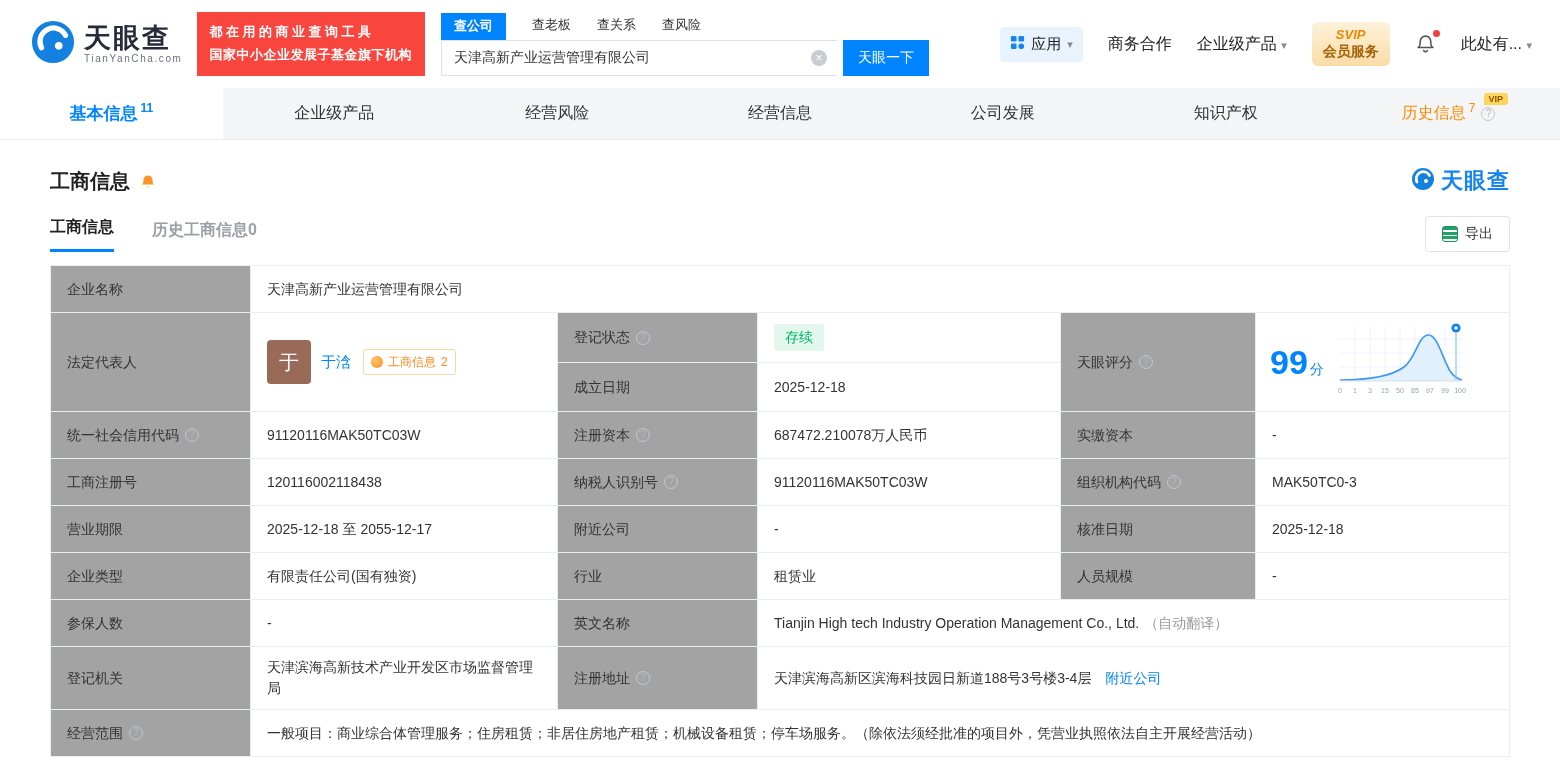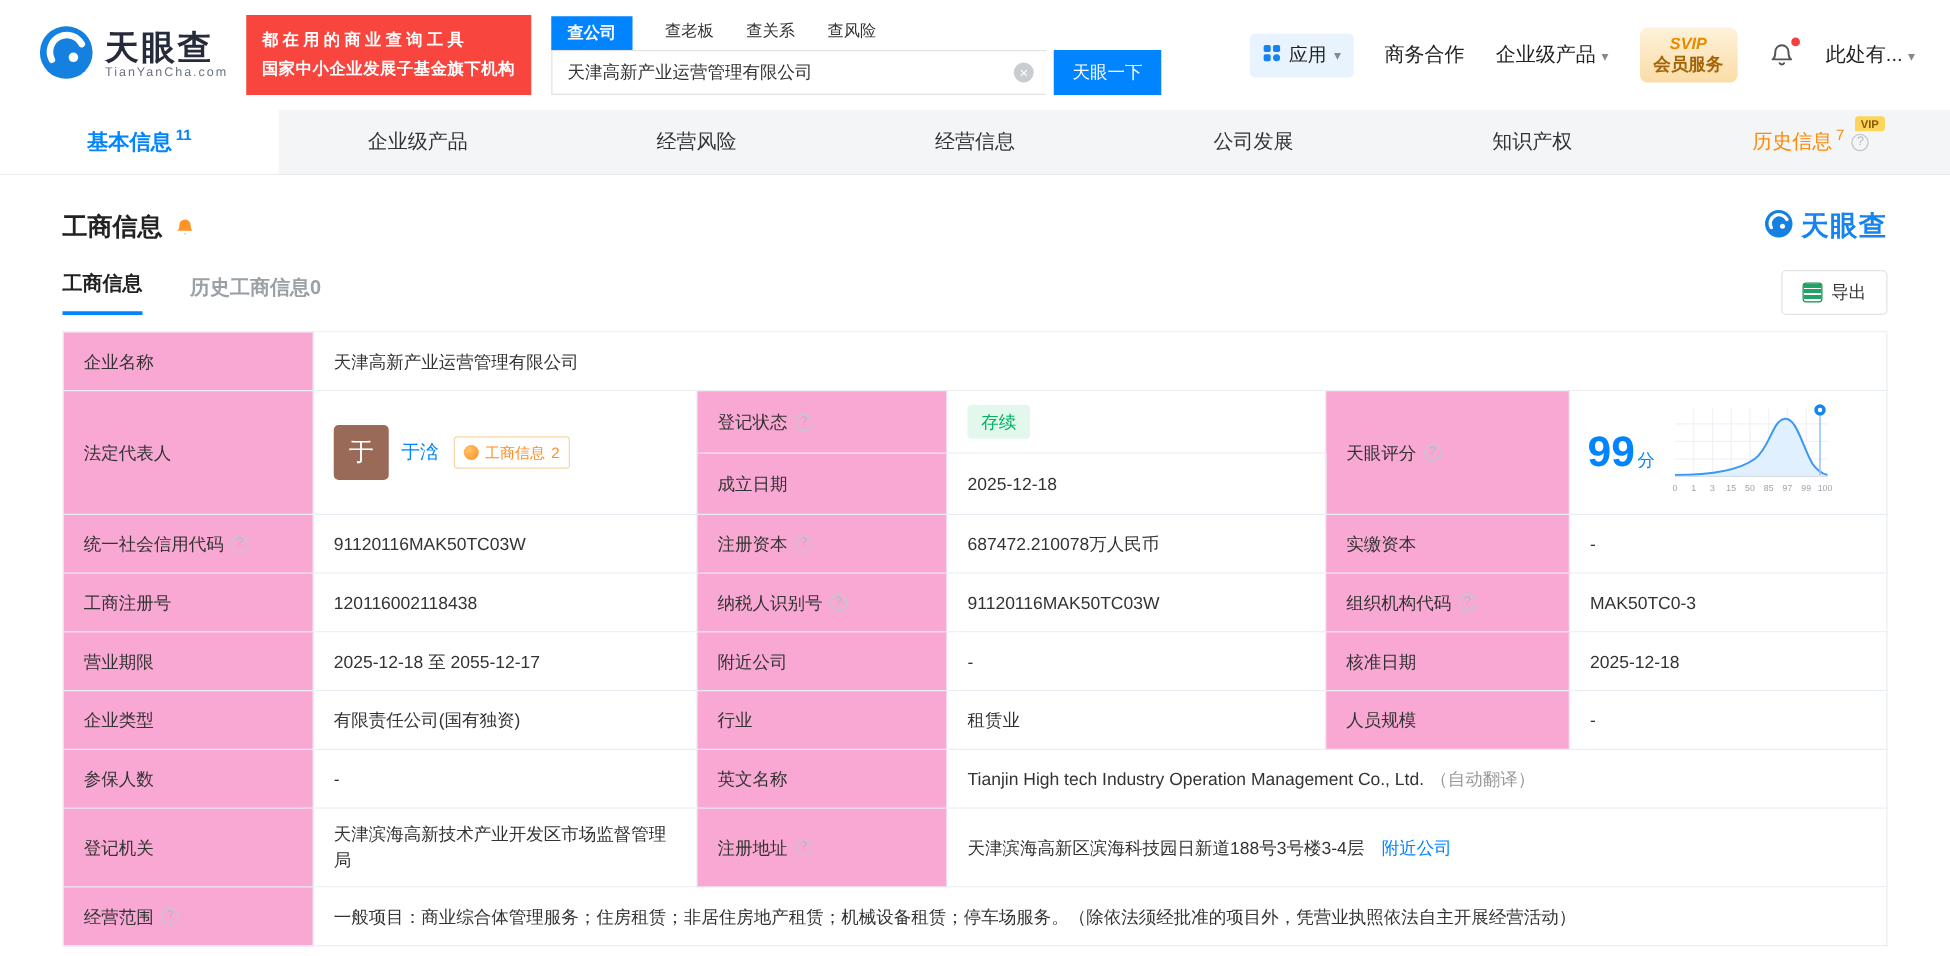--- a/index.html
+++ b/index.html
@@ -52,21 +52,21 @@
   .watermark .wm-text { font-size: 22px; font-weight: bold; color: #1584f0; letter-spacing: 1px; }
   .subtab-row { margin-top: 20px; display: flex; align-items: flex-end; }
   .subtab { font-size: 16px; cursor: pointer; padding-bottom: 11px; font-weight: bold; }
   .subtab.active { font-weight: bold; color: #222; border-bottom: 3px solid #0084ff; }
   .subtab.muted { color: #9aa0a6; margin-left: 38px; }
   .export-btn { margin-left: auto; display: flex; align-items: center; gap: 7px; border: 1px solid #e0e3e7; border-radius: 4px; background: #fff; padding: 8px 16px; font-size: 14px; color: #333; cursor: pointer; font-family: inherit; }
   .xls-icon { width: 16px; height: 16px; border-radius: 3px; background: repeating-linear-gradient(180deg,#21a366 0 3px,#ffffff 3px 4.5px); border: 1px solid #1b8f58; }
   
   .info-table { margin-top: 13px; display: grid; grid-template-columns: 200px 307px 200px 303px 195px 1fr; border-top: 1px solid #e9eef4; border-left: 1px solid #e9eef4; grid-auto-rows: minmax(46px, auto); }
   .cell { border-right: 1px solid #e9eef4; border-bottom: 1px solid #e9eef4; display: flex; align-items: center; padding: 10px 16px; font-size: 14px; color: #333; min-height: 47px; background: #fff; line-height: 1.5; }
-  .cell.lbl { background: #f9a8d4; gap: 6px; }
+  .cell.lbl { background: #a3a3a3; gap: 6px; }
   .span5 { grid-column: span 5; }
   .span3 { grid-column: span 3; }
   .rspan2 { grid-row: span 2; }
   .link { color: #0084ff; cursor: pointer; text-decoration: none; }
   .avatar { width: 44px; height: 44px; border-radius: 4px; background: #9a6a58; color: #fff; font-size: 20px; display: flex; align-items: center; justify-content: center; flex: none; cursor: pointer; }
   .rep-name { margin: 0 12px 0 10px; font-size: 15px; }
   .rel-badge { display: flex; align-items: center; gap: 5px; border: 1px solid #f7d7a8; border-radius: 3px; padding: 3px 7px; font-size: 12px; color: #ff8b1f; cursor: pointer; white-space: nowrap; }
   .medal { width: 12px; height: 12px; border-radius: 50%; background: radial-gradient(circle at 35% 35%, #ffc46b, #ff8b1f); flex: none; }
   .status-badge { background: #e2f8ec; color: #00b365; padding: 3px 11px; border-radius: 3px; font-size: 14px; }
   .score-cell { gap: 10px; padding: 6px 10px 6px 14px; }

